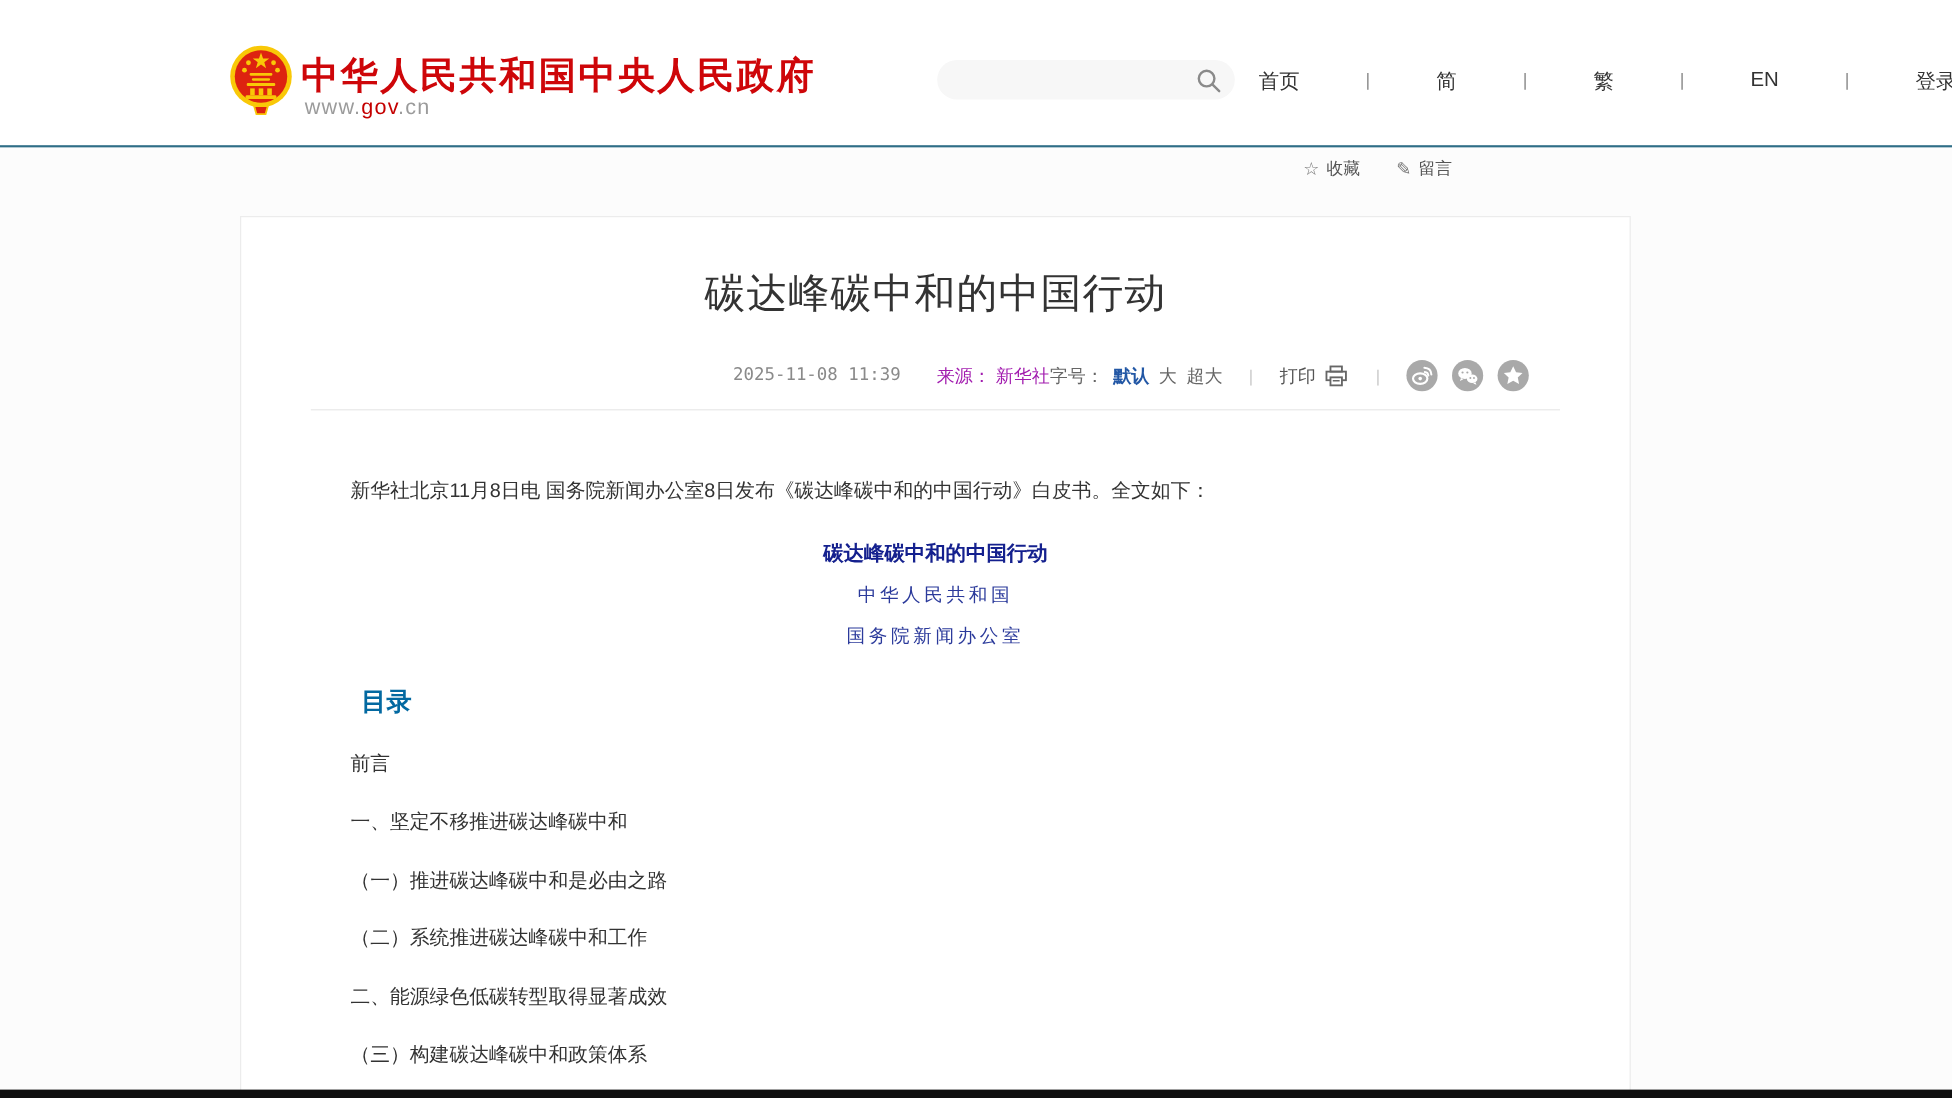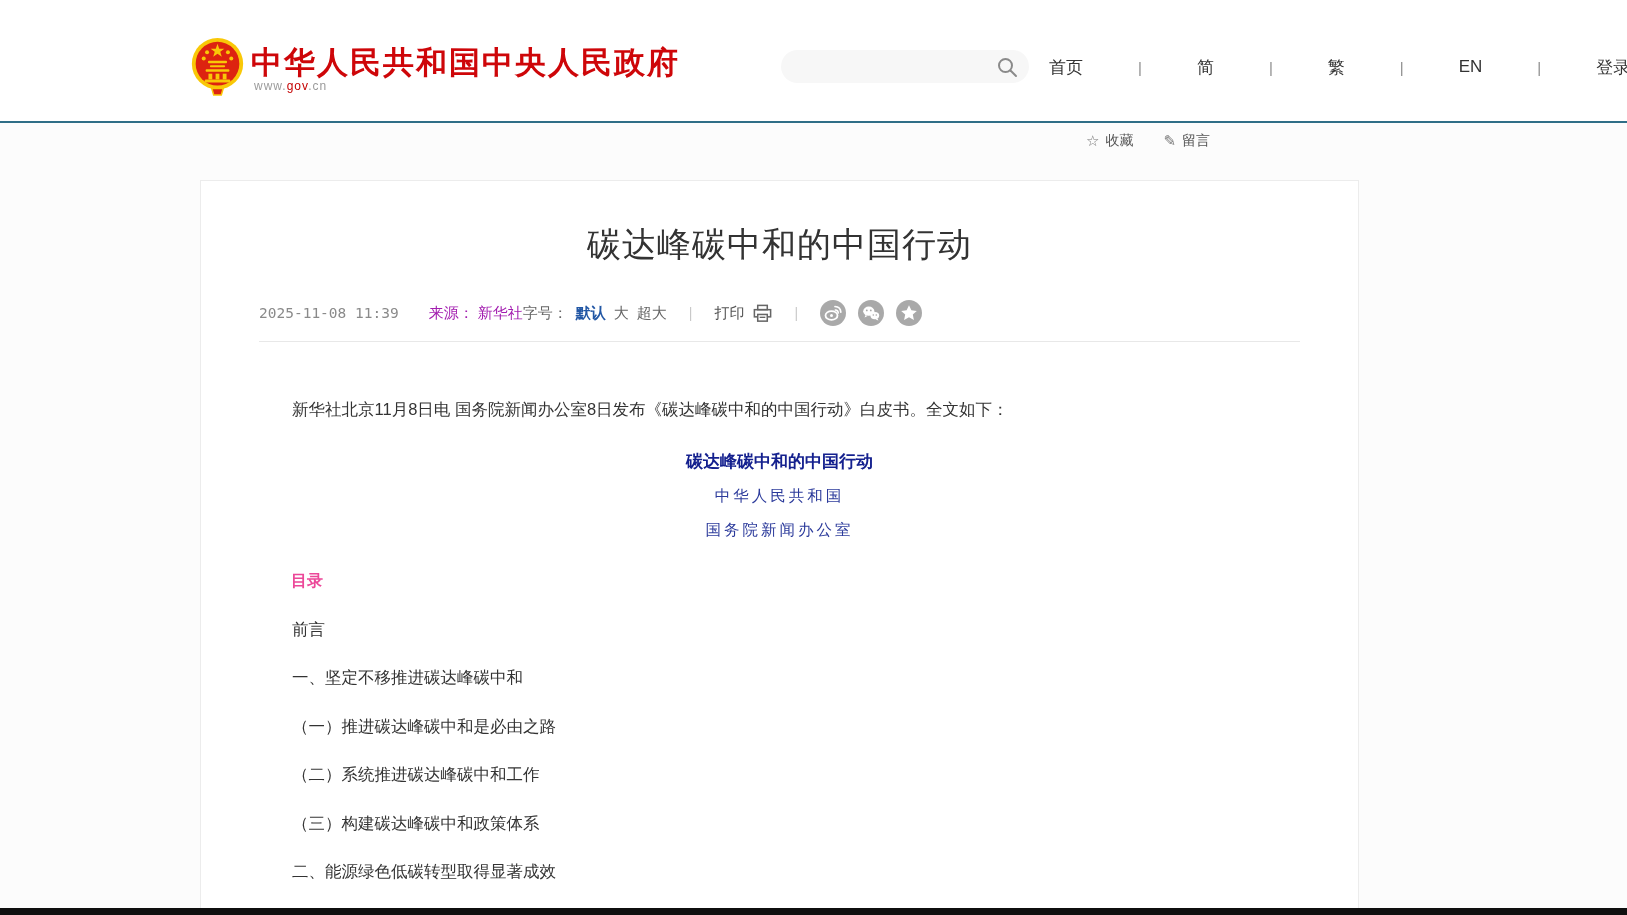--- a/index.html
+++ b/index.html
@@ -11,21 +11,21 @@
     overflow:hidden;
     color:#333;
   }
   
   .header { position:absolute; top:0; left:0; right:0; height:121px; background:#fff; }
   .logo { position:absolute; left:189px; top:37px; width:57px; height:61px; cursor:pointer; }
   .site-title {
     position:absolute; left:251px; top:42px;
     font-size:31px; font-weight:bold; color:#ce0609; letter-spacing:2px;
   }
-  .site-url { position:absolute; left:254px; top:79px; font-size:12px; color:#9b9b9b; letter-spacing:1px; }
+  .site-url { position:absolute; left:254px; top:79px; font-size:18px; color:#9b9b9b; letter-spacing:1px; }
   .site-url .gov { color:#c40000; }
   .search-wrap { position:absolute; left:781px; top:50px; width:248px; height:33px; }
   .search-input {
     width:100%; height:100%; border:none; outline:none;
     background:#f7f7f7; border-radius:17px; padding:0 44px 0 18px; font-size:14px;
   }
   .search-btn {
     position:absolute; right:10px; top:5px; width:24px; height:24px;
     background:none; border:none; cursor:pointer; padding:0;
   }
@@ -47,21 +47,21 @@
   
   .card {
     position:absolute; left:200px; top:57px; width:1159px; height:800px;
     background:#fff; border:1px solid #ececec;
   }
   .article-title {
     margin-top:41px; text-align:center;
     font-size:34px; font-weight:500; color:#333; letter-spacing:1px;
   }
   .meta-row {
-    margin:32px 58px 0; display:flex; justify-content:flex-start; align-items:center;
+    margin:32px 84px 0; display:flex; justify-content:flex-end; align-items:center;
     font-size:15px; color:#666;
   }
   .meta-left { display:flex; align-items:center; gap:30px; }
   .meta-date { font-family:"DejaVu Sans Mono", monospace; color:#8a8a8a; font-size:14.5px; }
   .meta-source { color:#a21caf; }
   .meta-right { display:flex; align-items:center; }
   .fs-label { color:#666; }
   .fs-option { margin-left:8px; cursor:pointer; color:#666; }
   .fs-option.active { color:#2257a5; font-weight:bold; }
   .v-sep { color:#c9c9c9; padding:0 22px; font-size:14px; }
@@ -73,21 +73,21 @@
   }
   .meta-divider { height:1px; background:#e8e8e8; margin:15px 58px 0; }
   
   .article-body { padding:0 58px; font-size:16.5px; color:#333; }
   .intro-para { margin-top:56px; text-indent:2em; line-height:1.4; }
   .doc-title { margin-top:29px; text-align:center; font-size:17px; font-weight:bold; color:#14208e; }
   .doc-kai {
     margin-top:13px; text-align:center; font-size:15.5px; color:#2b3a9b;
     font-family:"DejaVu Serif", serif; letter-spacing:3px;
   }
-  .toc-heading { margin-top:30px; text-indent:2em; font-size:16px; font-weight:bold; color:#ec4899; }
+  .toc-heading { margin-top:30px; text-indent:2em; font-size:21px; font-weight:bold; color:#0369a1; }
   .toc-line { margin-top:26.5px; text-indent:2em; }
   
   .bottom-bar { position:absolute; left:0; right:0; bottom:0; height:7px; background:#0f0f0f; z-index:10; }
 </style>
 </head>
 <body>
 
 <div class="header">
   <svg class="logo" viewBox="0 0 60 64">
     <circle cx="30" cy="28" r="27" fill="#f9c807"></circle>
@@ -211,20 +211,20 @@
     <div class="article-body">
       <p class="intro-para">新华社北京11月8日电 国务院新闻办公室8日发布《碳达峰碳中和的中国行动》白皮书。全文如下：</p>
       <p class="doc-title">碳达峰碳中和的中国行动</p>
       <p class="doc-kai">中华人民共和国</p>
       <p class="doc-kai">国务院新闻办公室</p>
       <p class="toc-heading">目录</p>
       <p class="toc-line">前言</p>
       <p class="toc-line">一、坚定不移推进碳达峰碳中和</p>
       <p class="toc-line">（一）推进碳达峰碳中和是必由之路</p>
       <p class="toc-line">（二）系统推进碳达峰碳中和工作</p>
+      <p class="toc-line">二、能源绿色低碳转型取得显著成效</p>
       <p class="toc-line">（三）构建碳达峰碳中和政策体系</p>
-      <p class="toc-line">二、能源绿色低碳转型取得显著成效</p>
 
     </div>
   </div>
 </div>
 
 <div class="bottom-bar"></div>
 
 </body></html>

